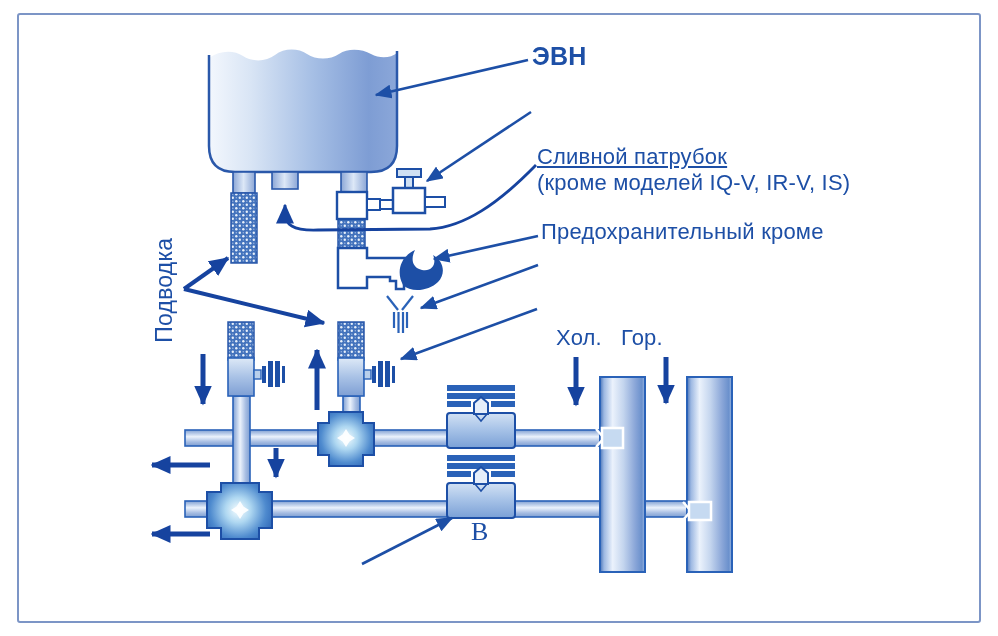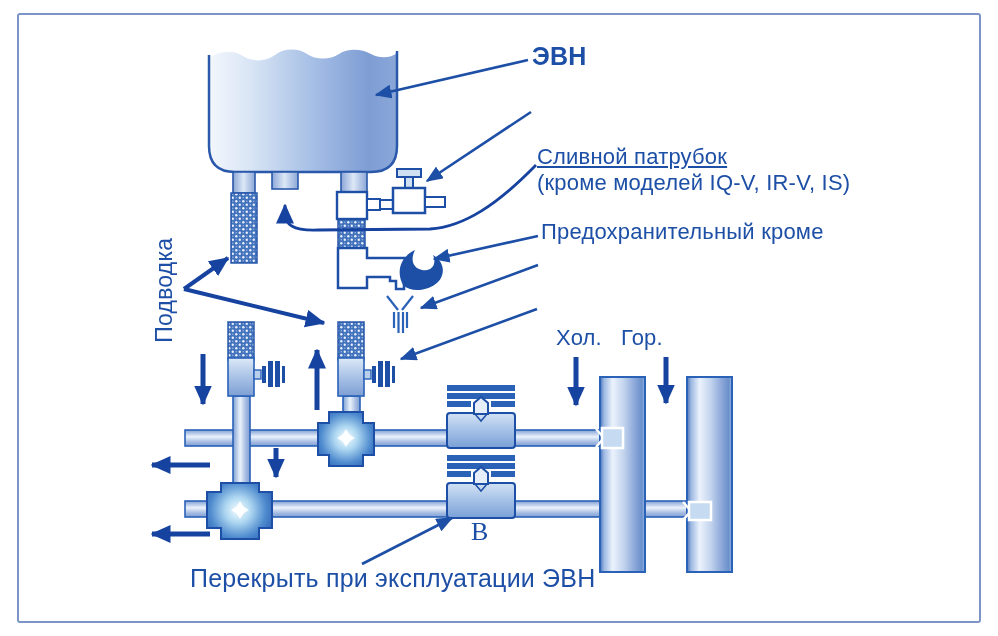--- a/index.html
+++ b/index.html
@@ -247,16 +247,15 @@
   </g>
 </svg>
 
 <div class="lbl l-evn">ЭВН</div>
 <div class="lbl l-pipe1">Сливной патрубок</div>
 <div class="lbl l-pipe2">(кроме моделей IQ-V, IR-V, IS)</div>
 <div class="lbl l-safety">Предохранительный кроме</div>
 <div class="lbl l-cold">Хол.</div>
 <div class="lbl l-hot">Гор.</div>
 <div class="lbl l-supply">Подводка</div>
-<div class="lbl l-note">Перекрыть при эксплуатации ЭВН</div>
 <div class="lbl l-b">В</div>
 
 </div>
 
 </body></html>

